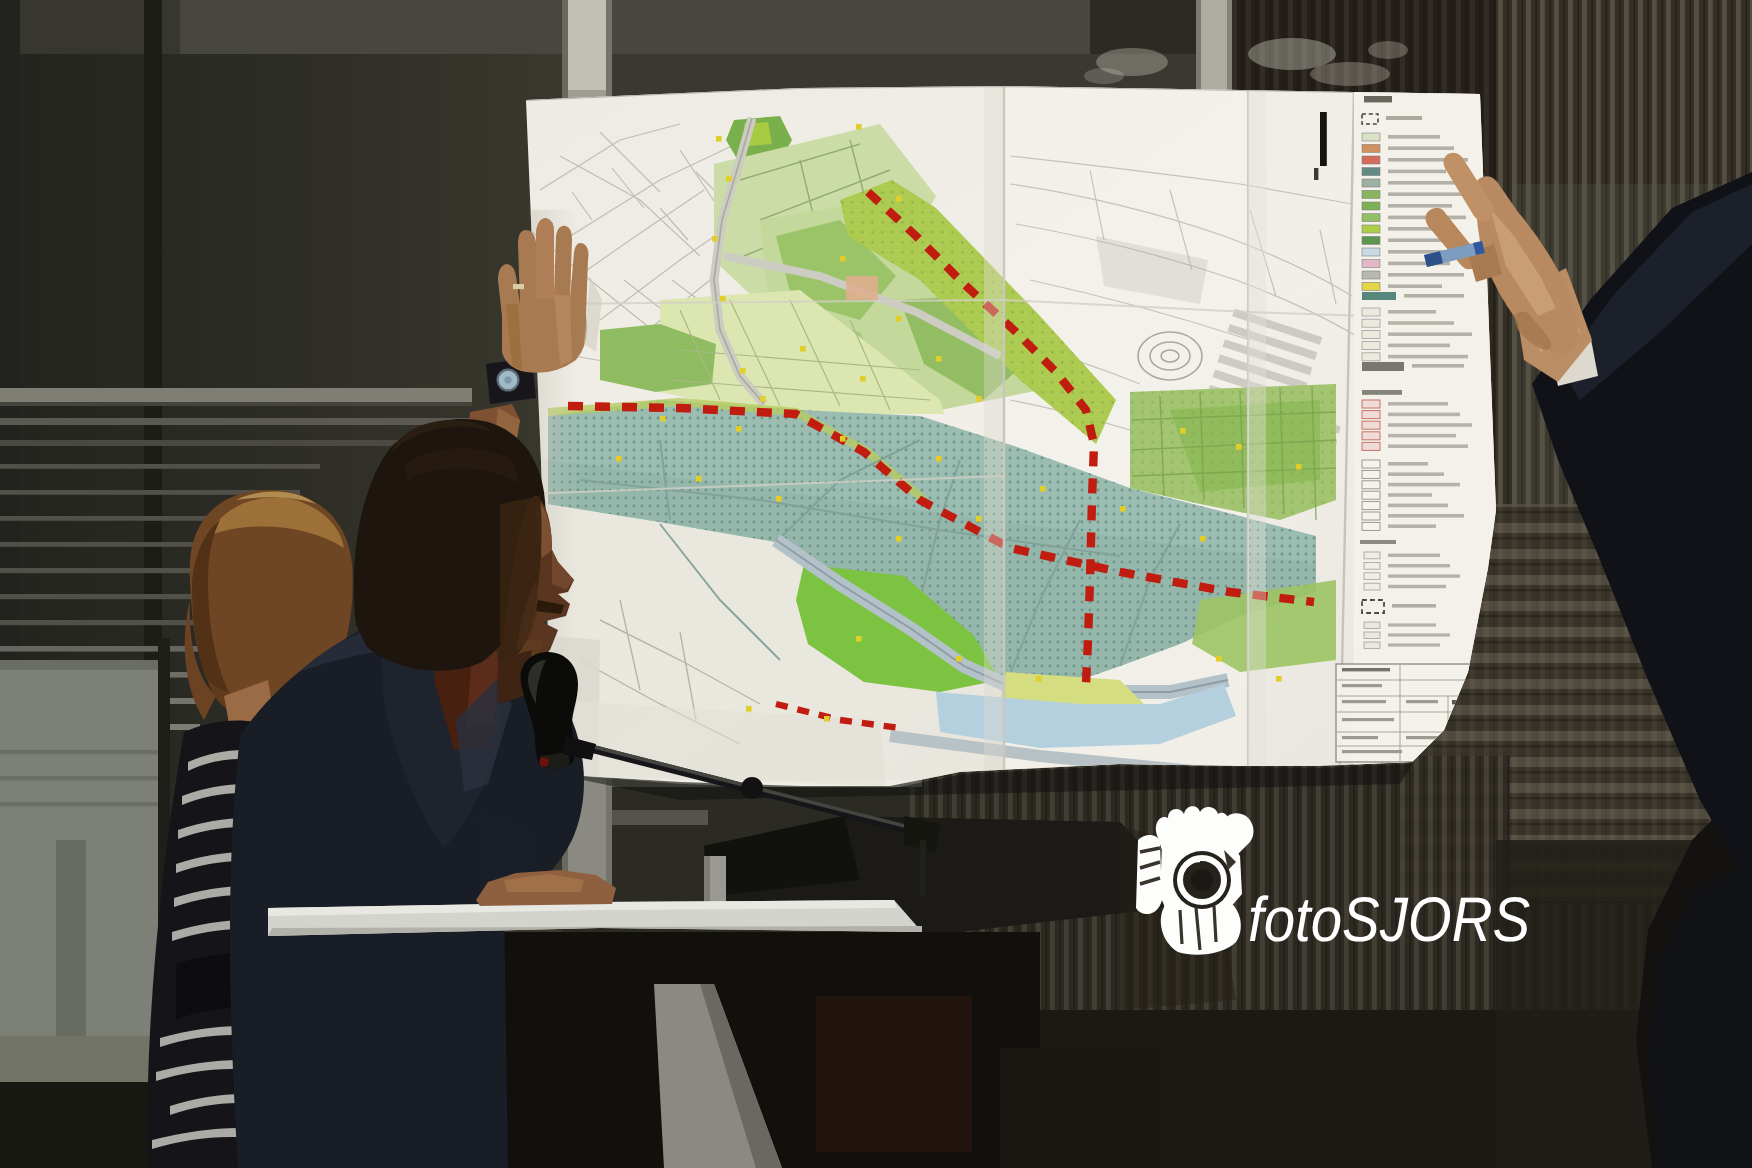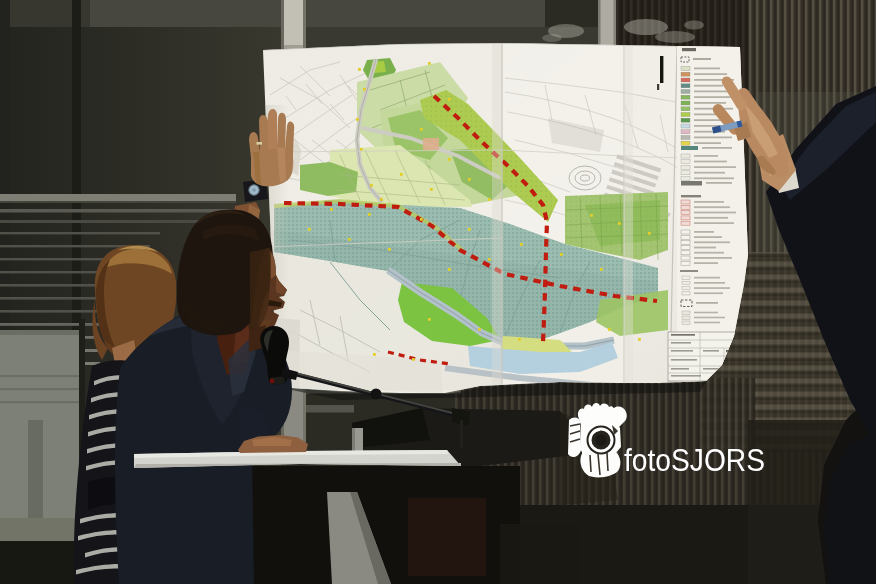--- a/index.html
+++ b/index.html
@@ -1,16 +1,16 @@
 <!DOCTYPE html>
 <html><head>
 <meta charset="utf-8">
 <style>
   html,body{margin:0;padding:0;background:#222;}
-  #stage{position:relative;width:876px;height:584px;overflow:hidden;font-family:"Liberation Sans",sans-serif;}
+  #stage{position:relative;width:876px;height:584px;overflow:hidden;font-family:"Liberation Sans",sans-serif;font-style:italic;}
   #stage svg{display:block;}
 </style>
 </head>
 <body>
 <div id="stage">
 <svg width="876" height="584" viewBox="0 0 876 584" xmlns="http://www.w3.org/2000/svg">
 <defs>
   <pattern id="blindv" width="7" height="12" patternUnits="userSpaceOnUse">
     <rect width="7" height="12" fill="#353027"></rect>
     <rect x="0" width="2.4" height="12" fill="#554e42"></rect>

